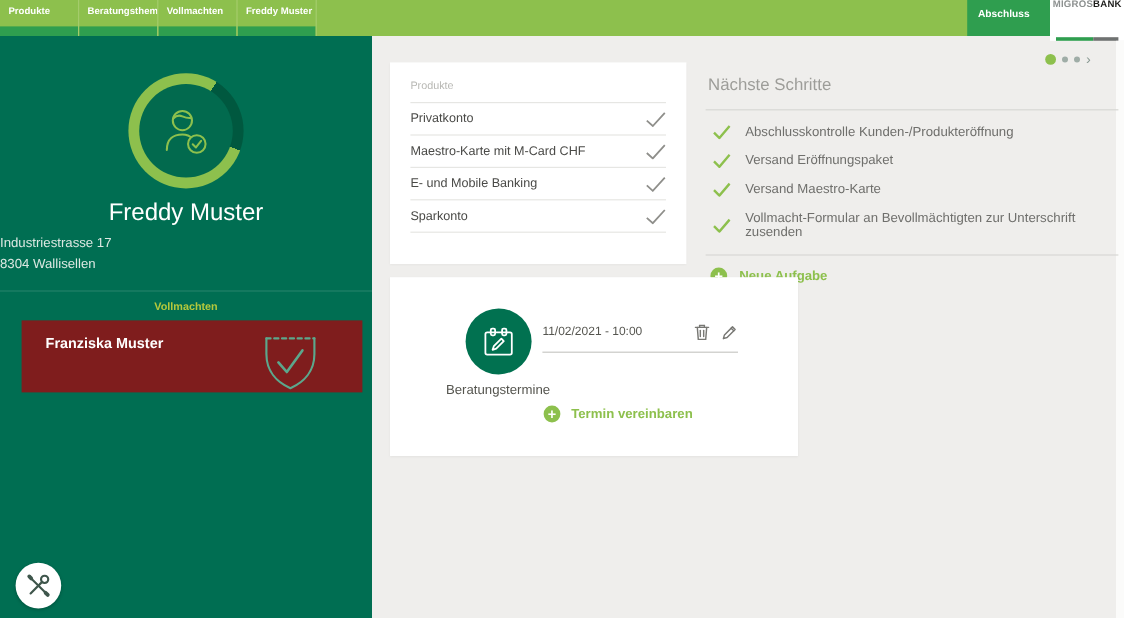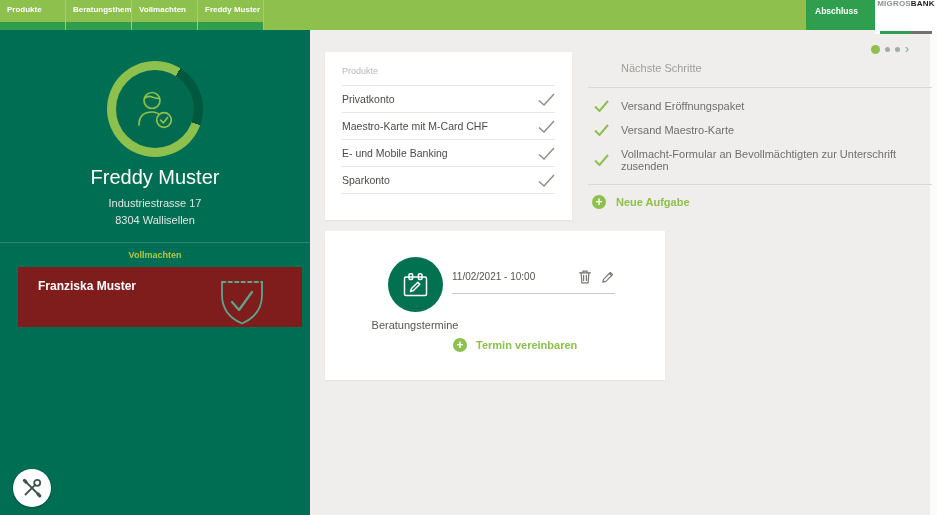--- a/index.html
+++ b/index.html
@@ -45,21 +45,21 @@
   .avatar-ring {
     width:96px; height:96px; border-radius:50%; margin:31px auto 0;
     background:conic-gradient(#8dc04d 0 32deg, #00583f 32deg 110deg, #8dc04d 110deg 360deg);
     display:flex; align-items:center; justify-content:center;
   }
   .avatar-inner {
     width:78px; height:78px; border-radius:50%; background:#026a4e;
     display:flex; align-items:center; justify-content:center;
   }
   .customer-name { text-align:center; font-size:20px; font-weight:400; margin-top:9px; }
-  .customer-addr { text-align:center; font-size:11px; color:#dcE8e2; line-height:1.55; margin-top:6px; }
+  .customer-addr { text-align:left; font-size:11px; color:#dcE8e2; line-height:1.55; margin-top:6px; }
   .sidebar-divider { border-top:1px solid rgba(255,255,255,.16); margin-top:13px; }
   .section-title { text-align:center; color:#b4c83c; font-size:9px; font-weight:bold; padding:7px 0 6px; }
   .vollmacht-card {
     margin:1px 8px 0 18px; background:#7f1d1d; padding:12px 20px;
     position:relative; min-height:60px; cursor:pointer;
   }
   .vollmacht-name { font-size:12px; font-weight:bold; }
   .vollmacht-addr { font-size:11px; color:#d2e4db; line-height:1.5; margin-top:2px; }
   .shield-wrap { position:absolute; right:36px; top:9px; }
   .fab {
@@ -72,21 +72,21 @@
     position:absolute; left:325px; top:52px; width:247px; height:168px;
     background:#fff; padding:14px 17px 0; box-shadow:0 1px 2px rgba(0,0,0,.05);
   }
   .card-title { font-size:9px; color:#b8b8b4; padding-bottom:9px; border-bottom:1px solid #e6e6e3; }
   .product-row {
     display:flex; justify-content:space-between; align-items:center;
     height:27px; border-bottom:1px solid #e6e6e3; font-size:10.5px; color:#4a4a47; cursor:pointer;
   }
   
   .next-steps { position:absolute; left:588px; top:62px; width:344px; }
-  .ns-title { font-size:11px; color:#9d9d99; margin-bottom:13px; padding-left:2px;margin-left:31px; }
+  .ns-title { font-size:14px; color:#9d9d99; margin-bottom:13px; padding-left:2px; }
   .ns-divider { border-top:1px solid #d8d8d4; }
   .ns-list { padding:6px 0; }
   .ns-item { display:flex; align-items:center; gap:12px; padding:6px 6px; font-size:11px; color:#6f6f6c; }
   .ns-add { display:flex; align-items:center; gap:10px; padding:10px 4px; color:#8dc04d; font-weight:bold; font-size:11px; cursor:pointer; }
   .plus-circle {
     width:14px; height:14px; border-radius:50%; background:#8dc04d; color:#fff;
     display:flex; align-items:center; justify-content:center; font-size:12px; line-height:12px; font-weight:bold;
   }
   
   .appt-card {
@@ -222,20 +222,28 @@
 <div class="next-steps">
   <div class="ns-title">Nächste Schritte</div>
   <div class="ns-divider"></div>
   <div class="ns-list">
     <div class="ns-item">
       <span>
           <svg width="15" height="12" viewBox="0 0 15 12" fill="none" stroke="#8dc04d" stroke-width="2">
             <polyline points="1,6.5 5.5,11 14,1"></polyline>
           </svg>
         </span>
+      <span>Abschlusskontrolle Kunden-/Produkteröffnung</span>
+    </div>
+    <div class="ns-item">
+      <span>
+          <svg width="15" height="12" viewBox="0 0 15 12" fill="none" stroke="#8dc04d" stroke-width="2">
+            <polyline points="1,6.5 5.5,11 14,1"></polyline>
+          </svg>
+        </span>
       <span>Versand Eröffnungspaket</span>
     </div>
     <div class="ns-item">
       <span>
           <svg width="15" height="12" viewBox="0 0 15 12" fill="none" stroke="#8dc04d" stroke-width="2">
             <polyline points="1,6.5 5.5,11 14,1"></polyline>
           </svg>
         </span>
       <span>Versand Maestro-Karte</span>
     </div>

